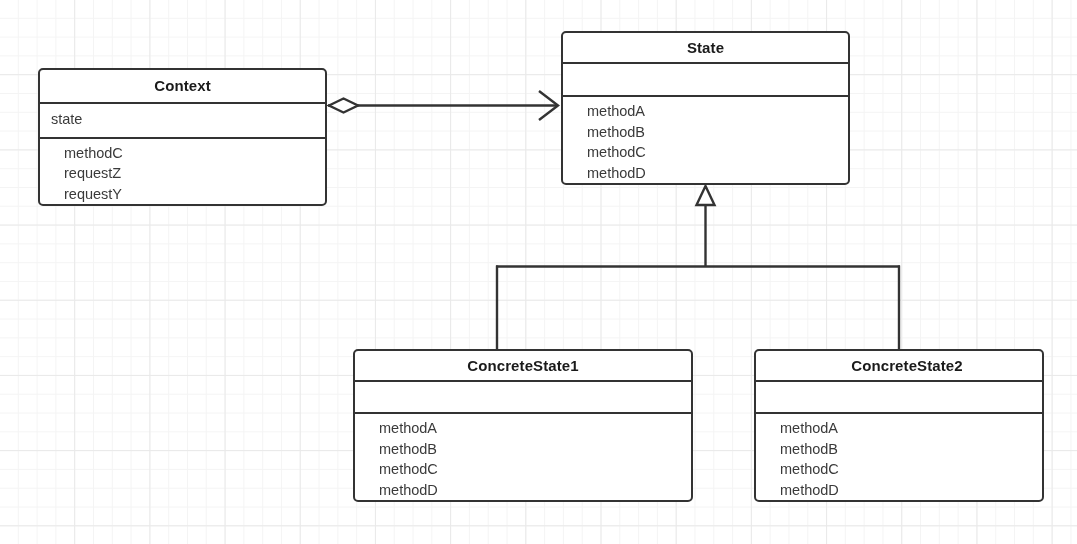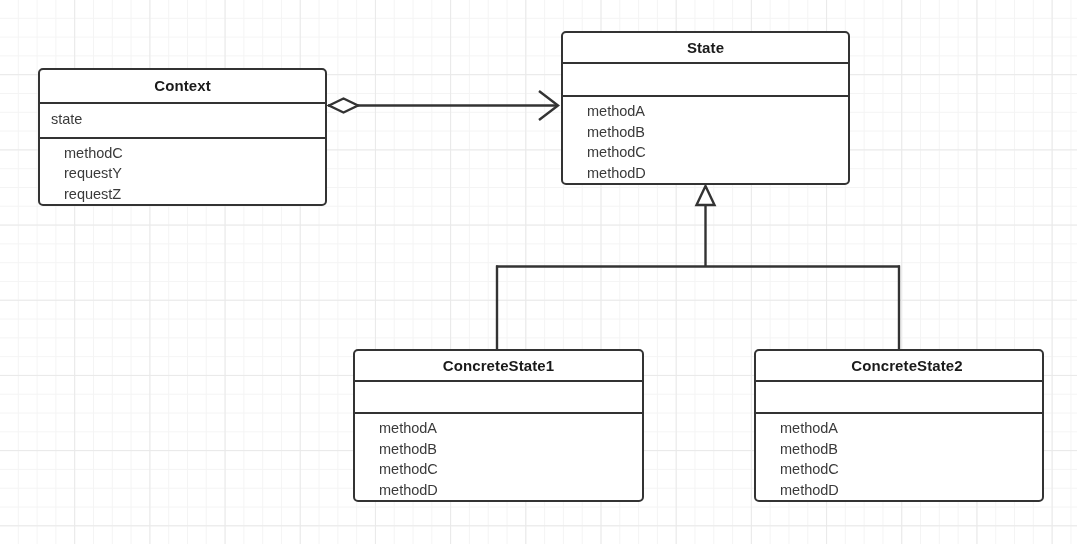--- a/index.html
+++ b/index.html
@@ -78,21 +78,21 @@
 
   
   #box-context        { left: 38px;  top: 41px;  width: 289px; height: 138px; margin-top: 27px; }
   #box-context  .uml-name       { height: 37px; }
   #box-context  .uml-attributes { height: 38px; }
 
   #box-state          { left: 561px; top: 31px;  width: 289px; height: 154px; }
   #box-state    .uml-name       { height: 36px; }
   #box-state    .uml-attributes { height: 38px; }
 
-  #box-concrete1      { left: 353px; top: 349px; width: 291px; height: 153px; }
+  #box-concrete1      { left: 353px; top: 349px; width: 340px; height: 153px; }
   #box-concrete1 .uml-name       { height: 36px; }
   #box-concrete1 .uml-attributes { height: 37px; }
 
   #box-concrete2      { left: 754px; top: 349px; width: 290px; height: 153px; }
   #box-concrete2 .uml-name       { height: 36px; padding-left: 16px; }
   #box-concrete2 .uml-attributes { height: 37px; }
 
   
   #connectors {
     position: absolute;
@@ -149,22 +149,22 @@
     </g>
   </svg>
 
   <div class="uml-class" id="box-context">
     <div class="uml-name">Context</div>
     <div class="uml-attributes">
       <div class="uml-member">state</div>
     </div>
     <div class="uml-operations">
       <div class="uml-member">methodC</div>
+      <div class="uml-member">requestZ</div>
       <div class="uml-member">requestY</div>
-      <div class="uml-member">requestZ</div>
     </div>
   </div>
 
   <div class="uml-class" id="box-state">
     <div class="uml-name">State</div>
     <div class="uml-attributes"></div>
     <div class="uml-operations">
       <div class="uml-member">methodA</div>
       <div class="uml-member">methodB</div>
       <div class="uml-member">methodC</div>

